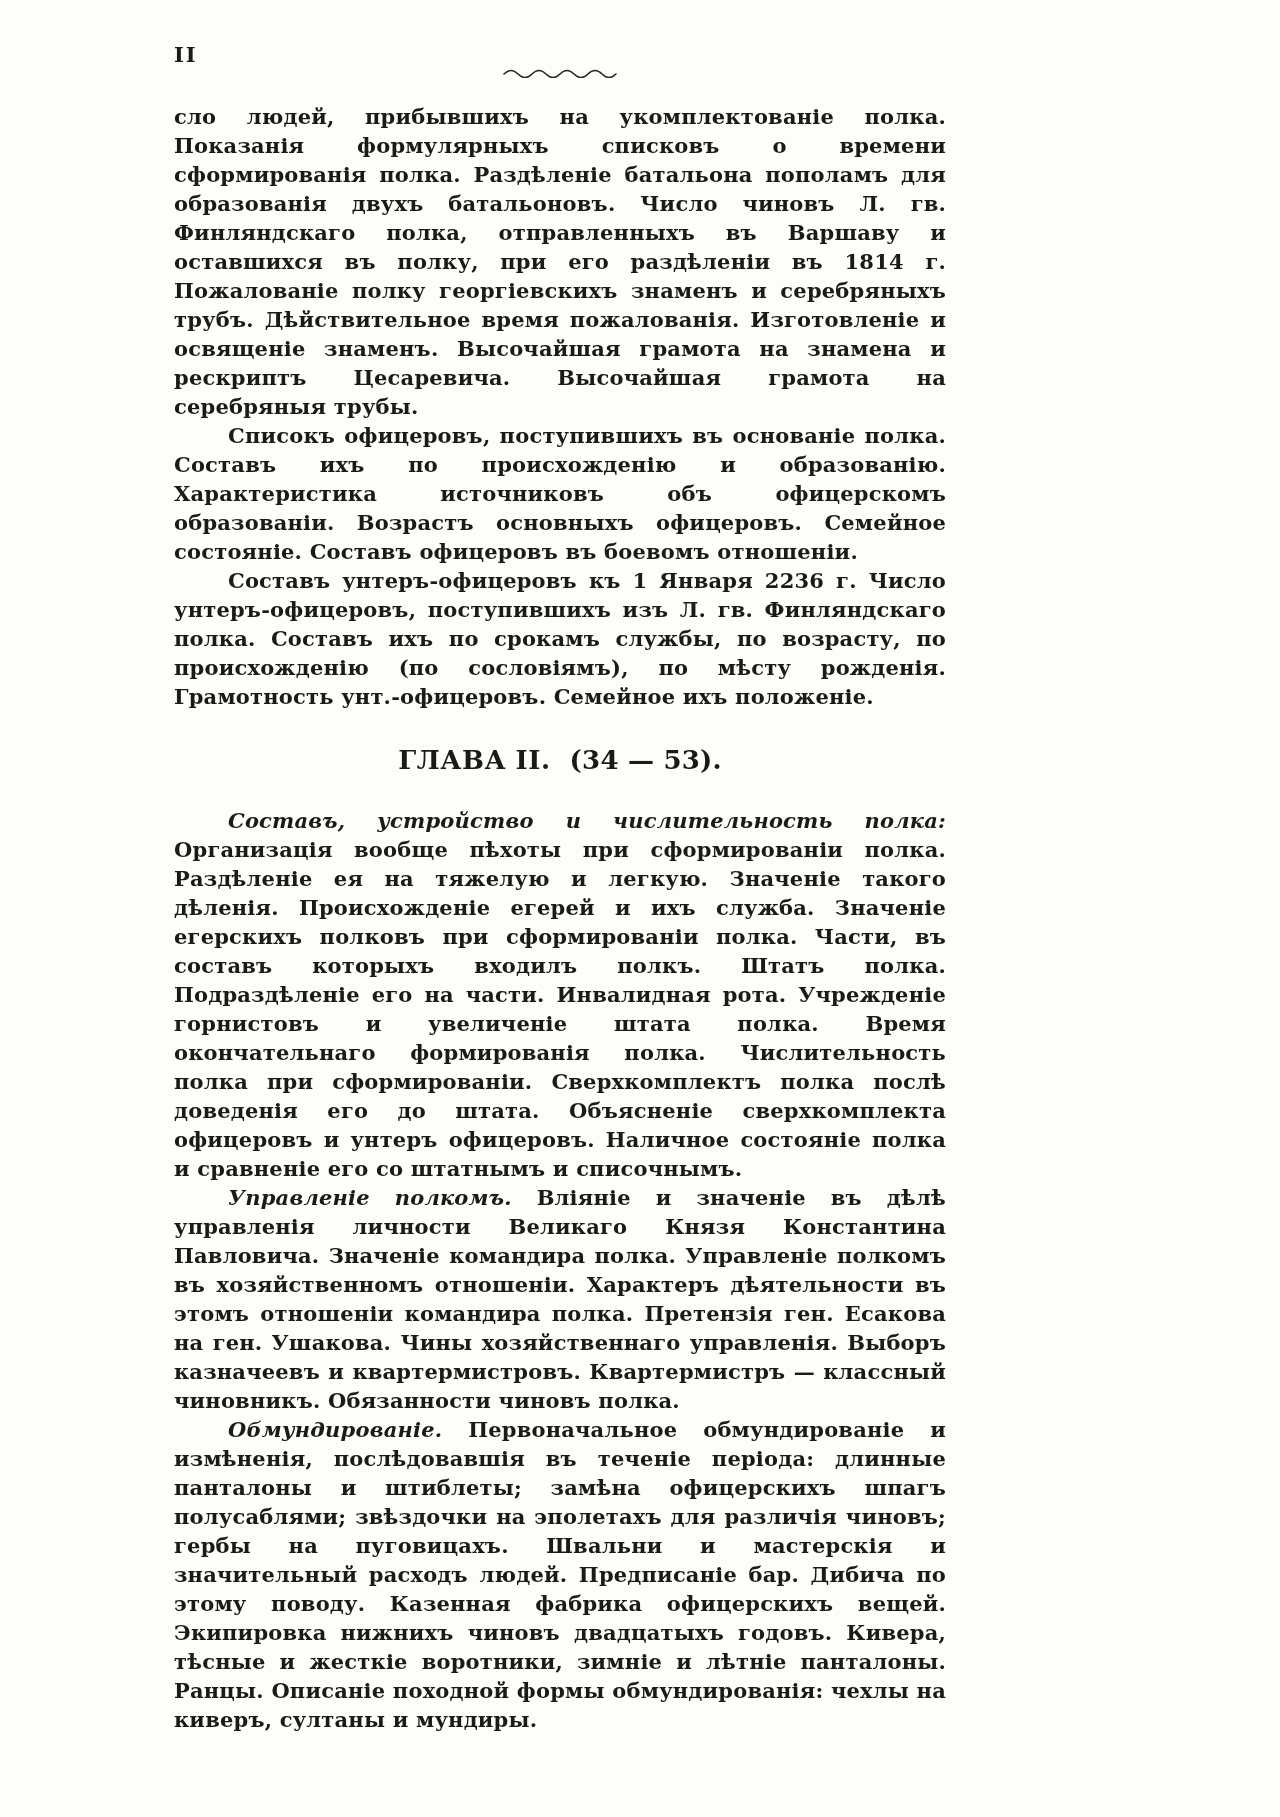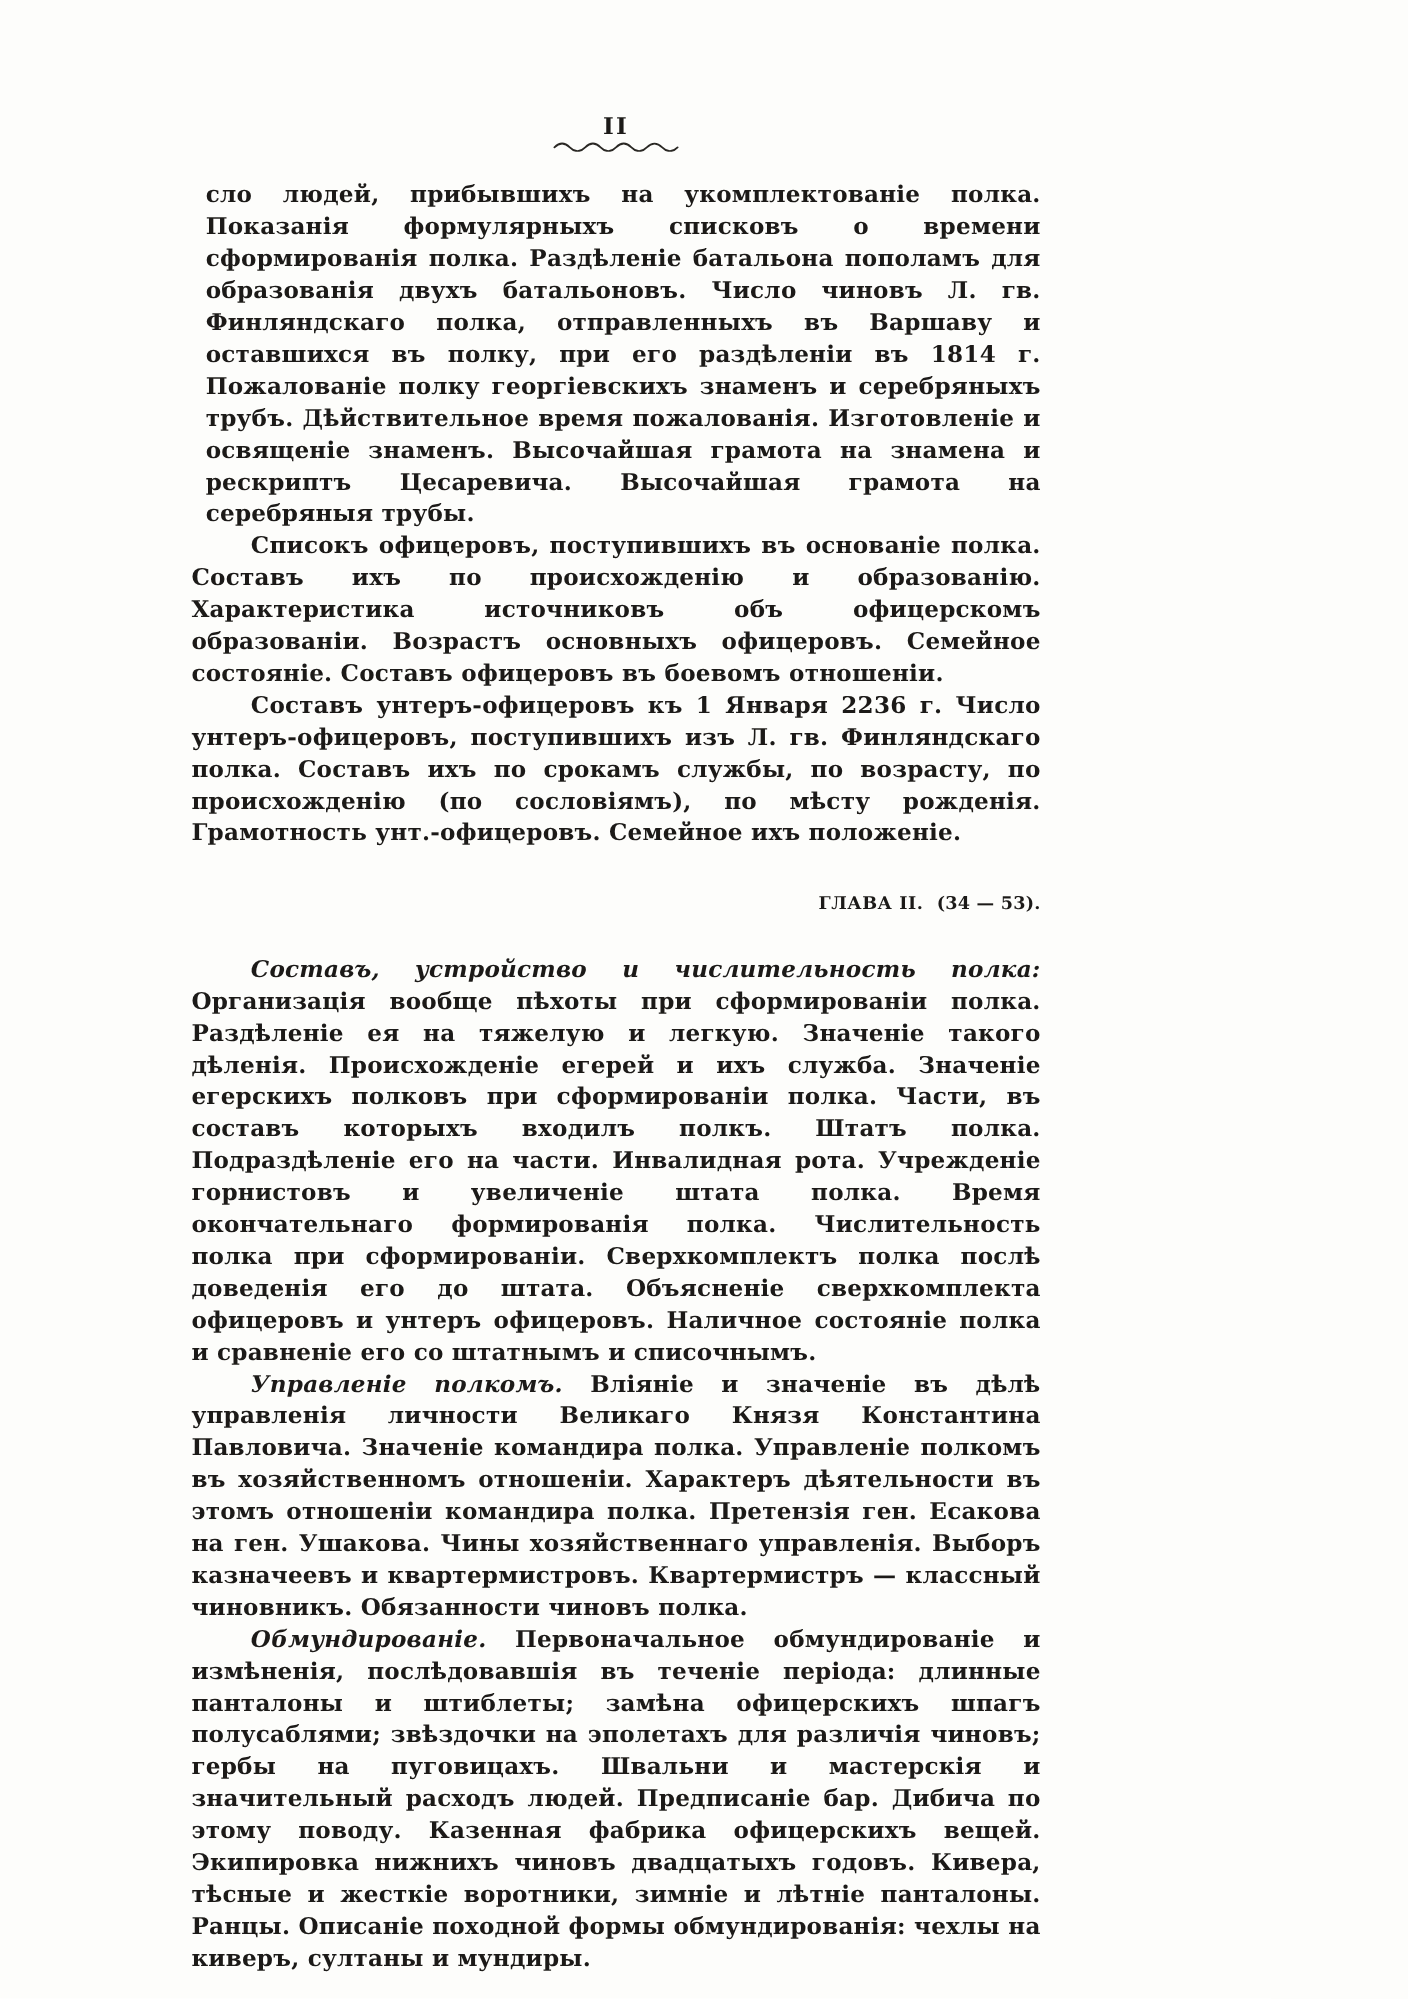--- a/index.html
+++ b/index.html
@@ -13,45 +13,45 @@
     color: #1c1a18;
     font-family: "DejaVu Serif", "Liberation Serif", serif;
     font-weight: bold;
     overflow: hidden;
   }
   .text-block {
     width: 772px;
     margin-left: 174px;
   }
   .page-header {
-    padding-top: 102px;
-    text-align: center;
+    padding-top: 42px;
+    text-align: left;
   }
   .page-number {
     font-size: 21px;
     letter-spacing: 2px;
     display: inline-block;
   }
   .squiggle {
     display: block;
     margin: 1px auto 0 auto;
   }
   .body-text {
     margin-top: 24px;
     font-size: 21px;
     line-height: 29px;
     text-align: justify;
     letter-spacing: 0.2px;
   }
   p.para { text-indent: 54px; }
-  p.para.no-indent { text-indent: 0; margin-left: 13px; }
+  p.para.no-indent { text-indent: 0; }
   .lead { }
   h2.chapter {
-    text-align: right;
-    font-size: 16px;
+    text-align: center;
+    font-size: 26px;
     font-weight: bold;
     margin: 35px 0 31px 0;
     text-indent: 0;
     letter-spacing: 0.5px;
   }
   h2.chapter .range { font-weight: bold; letter-spacing: 0.2px; }
 </style>
 </head>
 <body>
 

